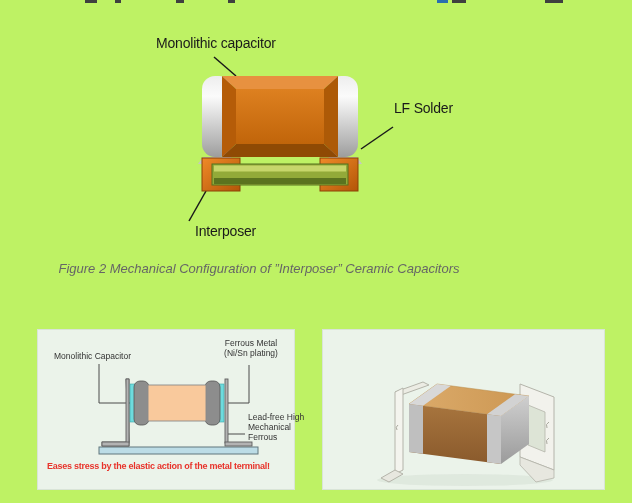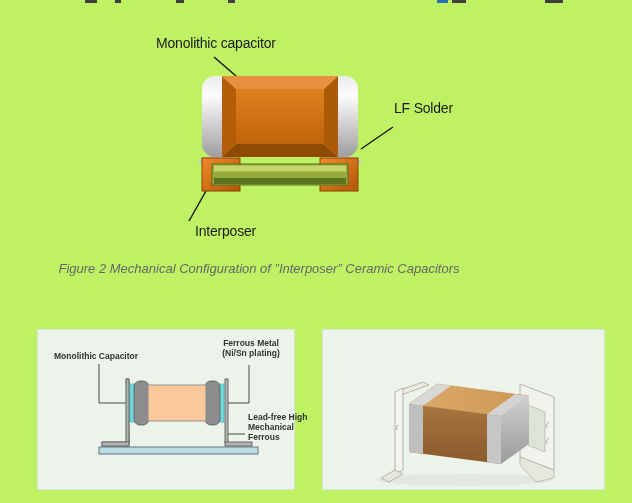--- a/index.html
+++ b/index.html
@@ -13,21 +13,21 @@
   .frag{position:absolute;top:0;height:3px;background:#3f3f3f;}
   .frag.blue{background:var(--link-blue);}
   .abs{position:absolute;}
   .fig-label{position:absolute;font-size:14px;letter-spacing:-0.2px;color:var(--label-text);white-space:nowrap;}
   .caption{position:absolute;left:0;top:261px;width:518px;text-align:center;
            font-style:italic;font-size:13px;color:var(--caption-text);white-space:nowrap;}
   .panel{position:absolute;top:329px;height:161px;background:var(--panel-bg);
          border:1px solid var(--panel-border);box-sizing:border-box;}
   .panel.left{left:37px;width:258px;}
   .panel.right{left:322px;width:283px;}
-  .mini-label{position:absolute;font-size:8.5px;font-weight:700;line-height:1.18;
+  .mini-label{position:absolute;font-size:8.5px;font-weight:400;line-height:1.18;
               color:var(--diagram-label-text);white-space:nowrap;}
   .mini-label.center{text-align:center;}
   .note{position:absolute;left:9px;top:131px;font-size:9px;font-weight:bold;
         letter-spacing:-0.25px;color:var(--note-red);white-space:nowrap;}
   svg{position:absolute;left:0;top:0;}
 </style>
 </head>
 <body>
 
 <div class="screen">
@@ -129,20 +129,21 @@
     <div class="mini-label" style="left:16px;top:21px;">Monolithic Capacitor</div>
     <div class="mini-label center" style="left:168px;top:8px;width:90px;">
       <div>Ferrous Metal</div>
       <div>(Ni/Sn plating)</div>
     </div>
     <div class="mini-label" style="left:210px;top:82px;">
       <div>Lead-free High</div>
       <div>Mechanical</div>
       <div>Ferrous</div>
     </div>
+    <div class="note">Eases stress by the elastic action of the metal terminal!</div>
   </div>
 
   <div class="panel right">
     <svg width="281" height="159" viewBox="0 0 281 159">
       <defs>
         <linearGradient id="tanGrad" x1="0" y1="0" x2="1" y2="0">
           <stop offset="0" stop-color="#dcab6b"></stop>
             <stop offset="1" stop-color="#cc9752"></stop>
         </linearGradient>
         <linearGradient id="brownGrad" x1="0" y1="0" x2="0" y2="1">

